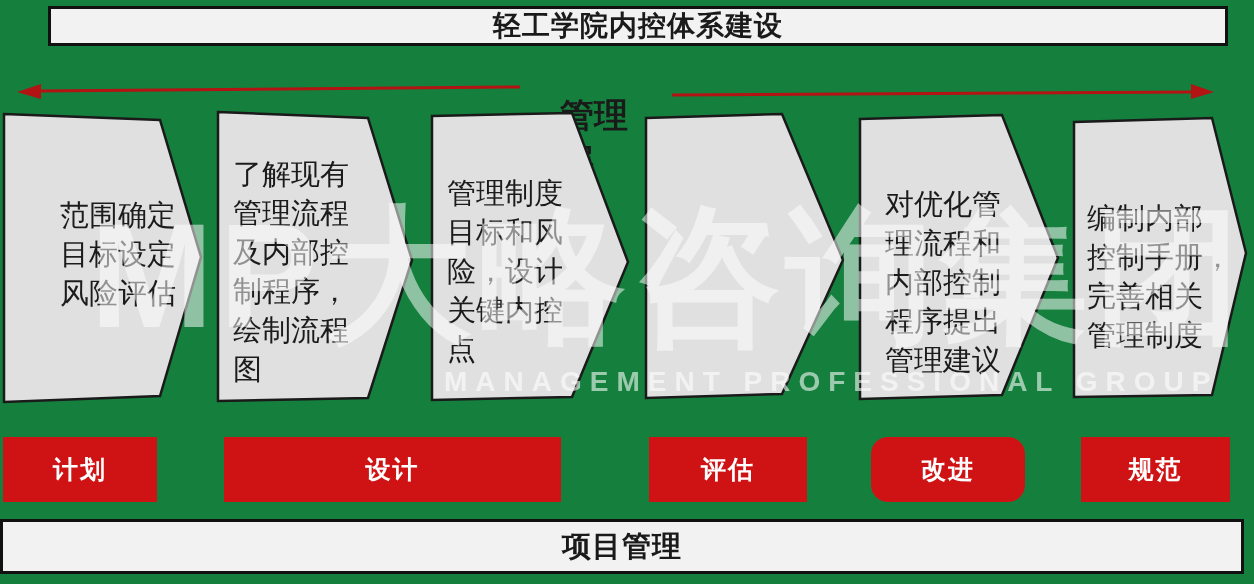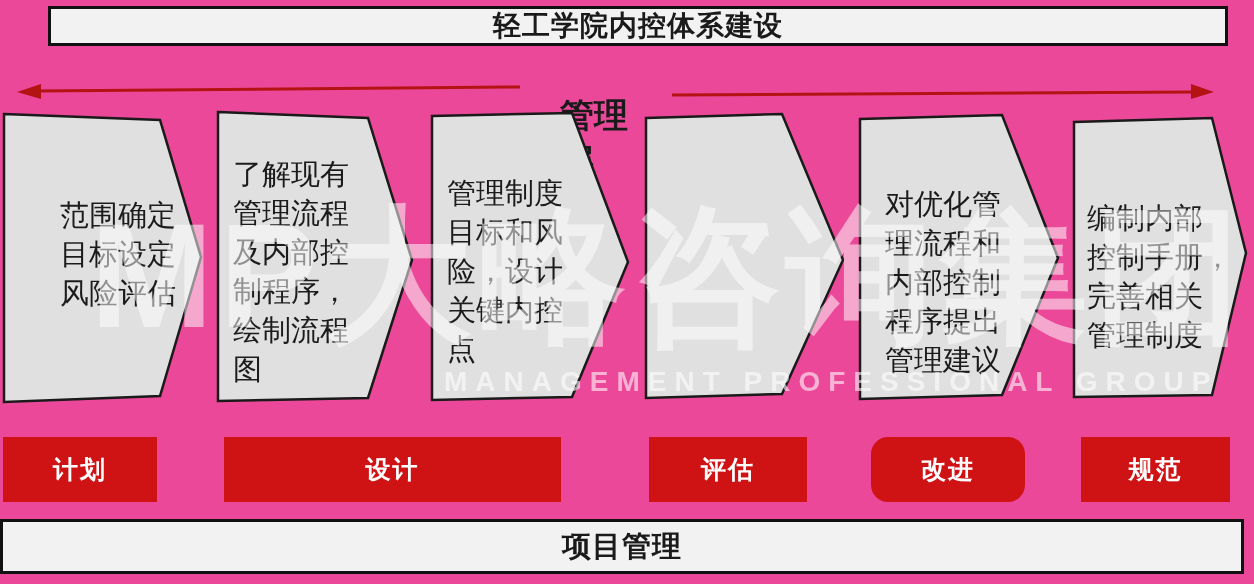--- a/index.html
+++ b/index.html
@@ -1,17 +1,17 @@
 <!DOCTYPE html>
 <html><head>
 <meta charset="utf-8">
 <style>
   html,body{margin:0;padding:0;background:#ffffff;}
   #stage{
-    position:relative;width:1254px;height:584px;background:#ec4899;
+    position:relative;width:1254px;height:584px;background:#15803d;
     font-family:"Liberation Sans","DejaVu Sans",sans-serif;
     overflow:hidden;color:#1a1a1a;
   }
   
   .title-bar{
     position:absolute;left:48px;top:6px;width:1174px;height:34px;
     background:#f2f2f2;border:3px solid #111;
     display:flex;align-items:center;justify-content:center;
     font-size:28px;font-weight:bold;letter-spacing:1px;
   }

